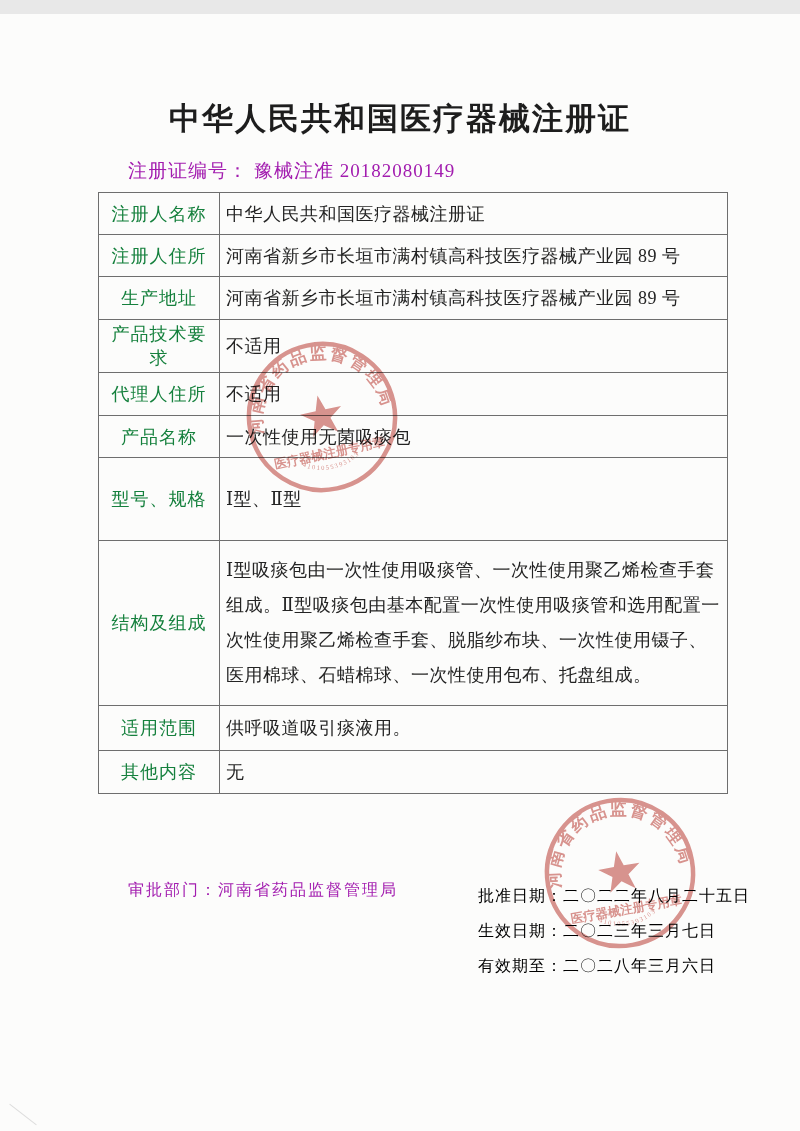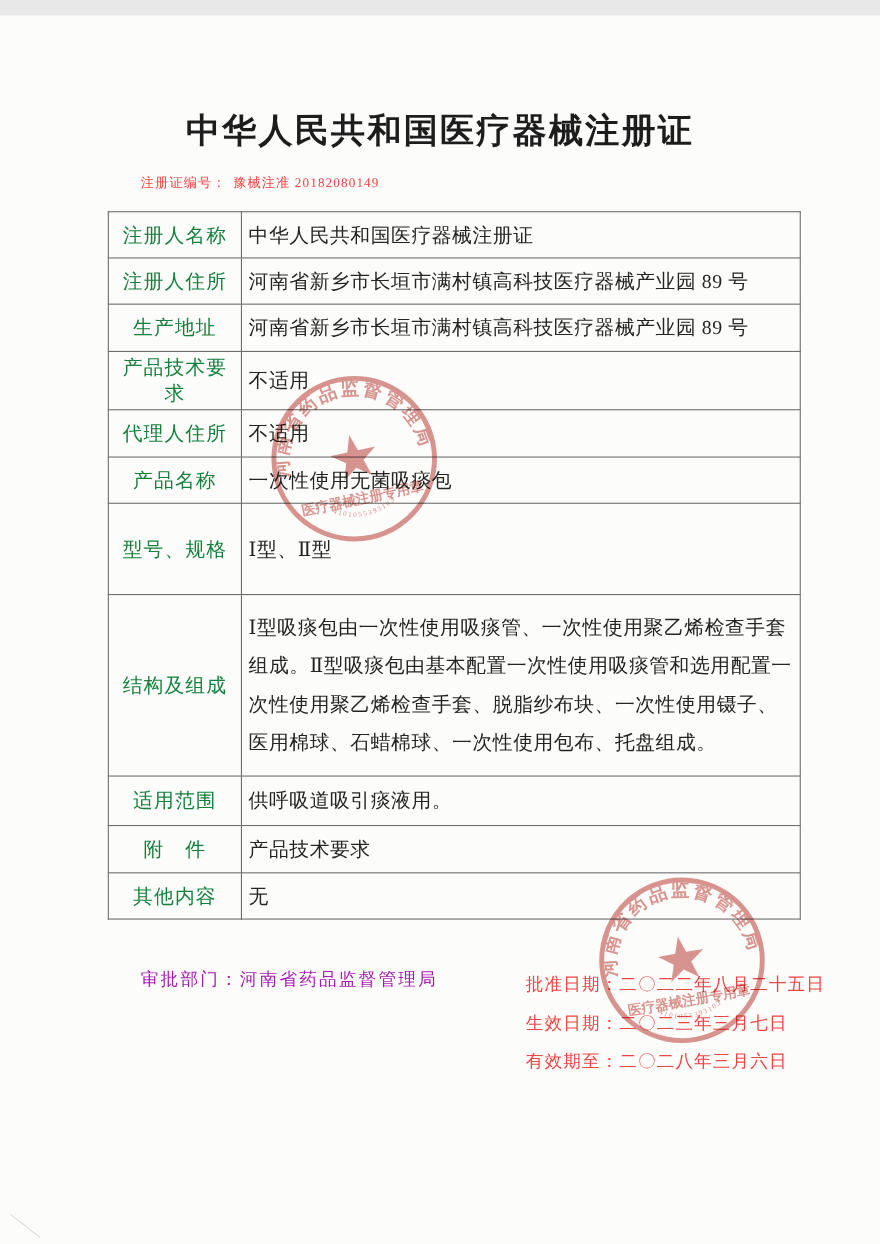--- a/index.html
+++ b/index.html
@@ -13,21 +13,21 @@
     color:#2b2b2b;
   }
   .title{
     position:absolute;top:84px;left:0;width:100%;
     text-align:center;
     font-size:31px;font-weight:700;letter-spacing:2px;
     color:#1d1d1d;
   }
   .regno{
     position:absolute;top:144px;left:128px;
-    font-size:12px;letter-spacing:1px;color:#ef4444;
+    font-size:19px;letter-spacing:1px;color:#a21caf;
   }
   .regno .num{margin-left:6px;}
   table.cert{
     position:absolute;top:178px;left:98px;
     width:630px;border-collapse:collapse;table-layout:fixed;
   }
   table.cert td{
     border:1px solid #6e6e6e;
     font-size:18px;
     padding:2px 6px;
@@ -51,21 +51,21 @@
   tr:nth-of-type(10){height:43px;}
   tr:nth-of-type(11){height:42px;}
   tr:nth-of-type(12){height:38px;}
   tr:nth-of-type(8) td.val{line-height:35px;}
   .approval{
     position:absolute;top:866px;left:128px;
     font-size:16px;letter-spacing:2px;color:#a21caf;
   }
   .dates{
     position:absolute;top:864px;left:478px;
-    font-size:16px;line-height:35px;letter-spacing:1px;color:#ef4444;
+    font-size:16px;line-height:35px;letter-spacing:1px;color:#000000;
   }
   .dates .dline{white-space:nowrap;}
   .seal{
     position:absolute;width:160px;height:160px;
     color:#c0473f;
     opacity:0.58;
     mix-blend-mode:multiply;
     pointer-events:none;
   }
   .seal-1{left:242px;top:323px;transform:rotate(-12deg);}
@@ -119,24 +119,20 @@
       </tr>
       <tr>
         <td class="lbl">结构及组成</td>
         <td class="val">Ⅰ型吸痰包由一次性使用吸痰管、一次性使用聚乙烯检查手套组成。Ⅱ型吸痰包由基本配置一次性使用吸痰管和选用配置一次性使用聚乙烯检查手套、脱脂纱布块、一次性使用镊子、医用棉球、石蜡棉球、一次性使用包布、托盘组成。</td>
       </tr>
       <tr>
         <td class="lbl">适用范围</td>
         <td class="val">供呼吸道吸引痰液用。</td>
       </tr>
       <tr>
-        <td class="lbl">附　件</td>
-        <td class="val">产品技术要求</td>
-      </tr>
-      <tr>
         <td class="lbl">其他内容</td>
         <td class="val">无</td>
       </tr>
     </tbody>
   </table>
 
   <div class="approval">
     <span>审批部门：</span><span>河南省药品监督管理局</span>
   </div>
 

